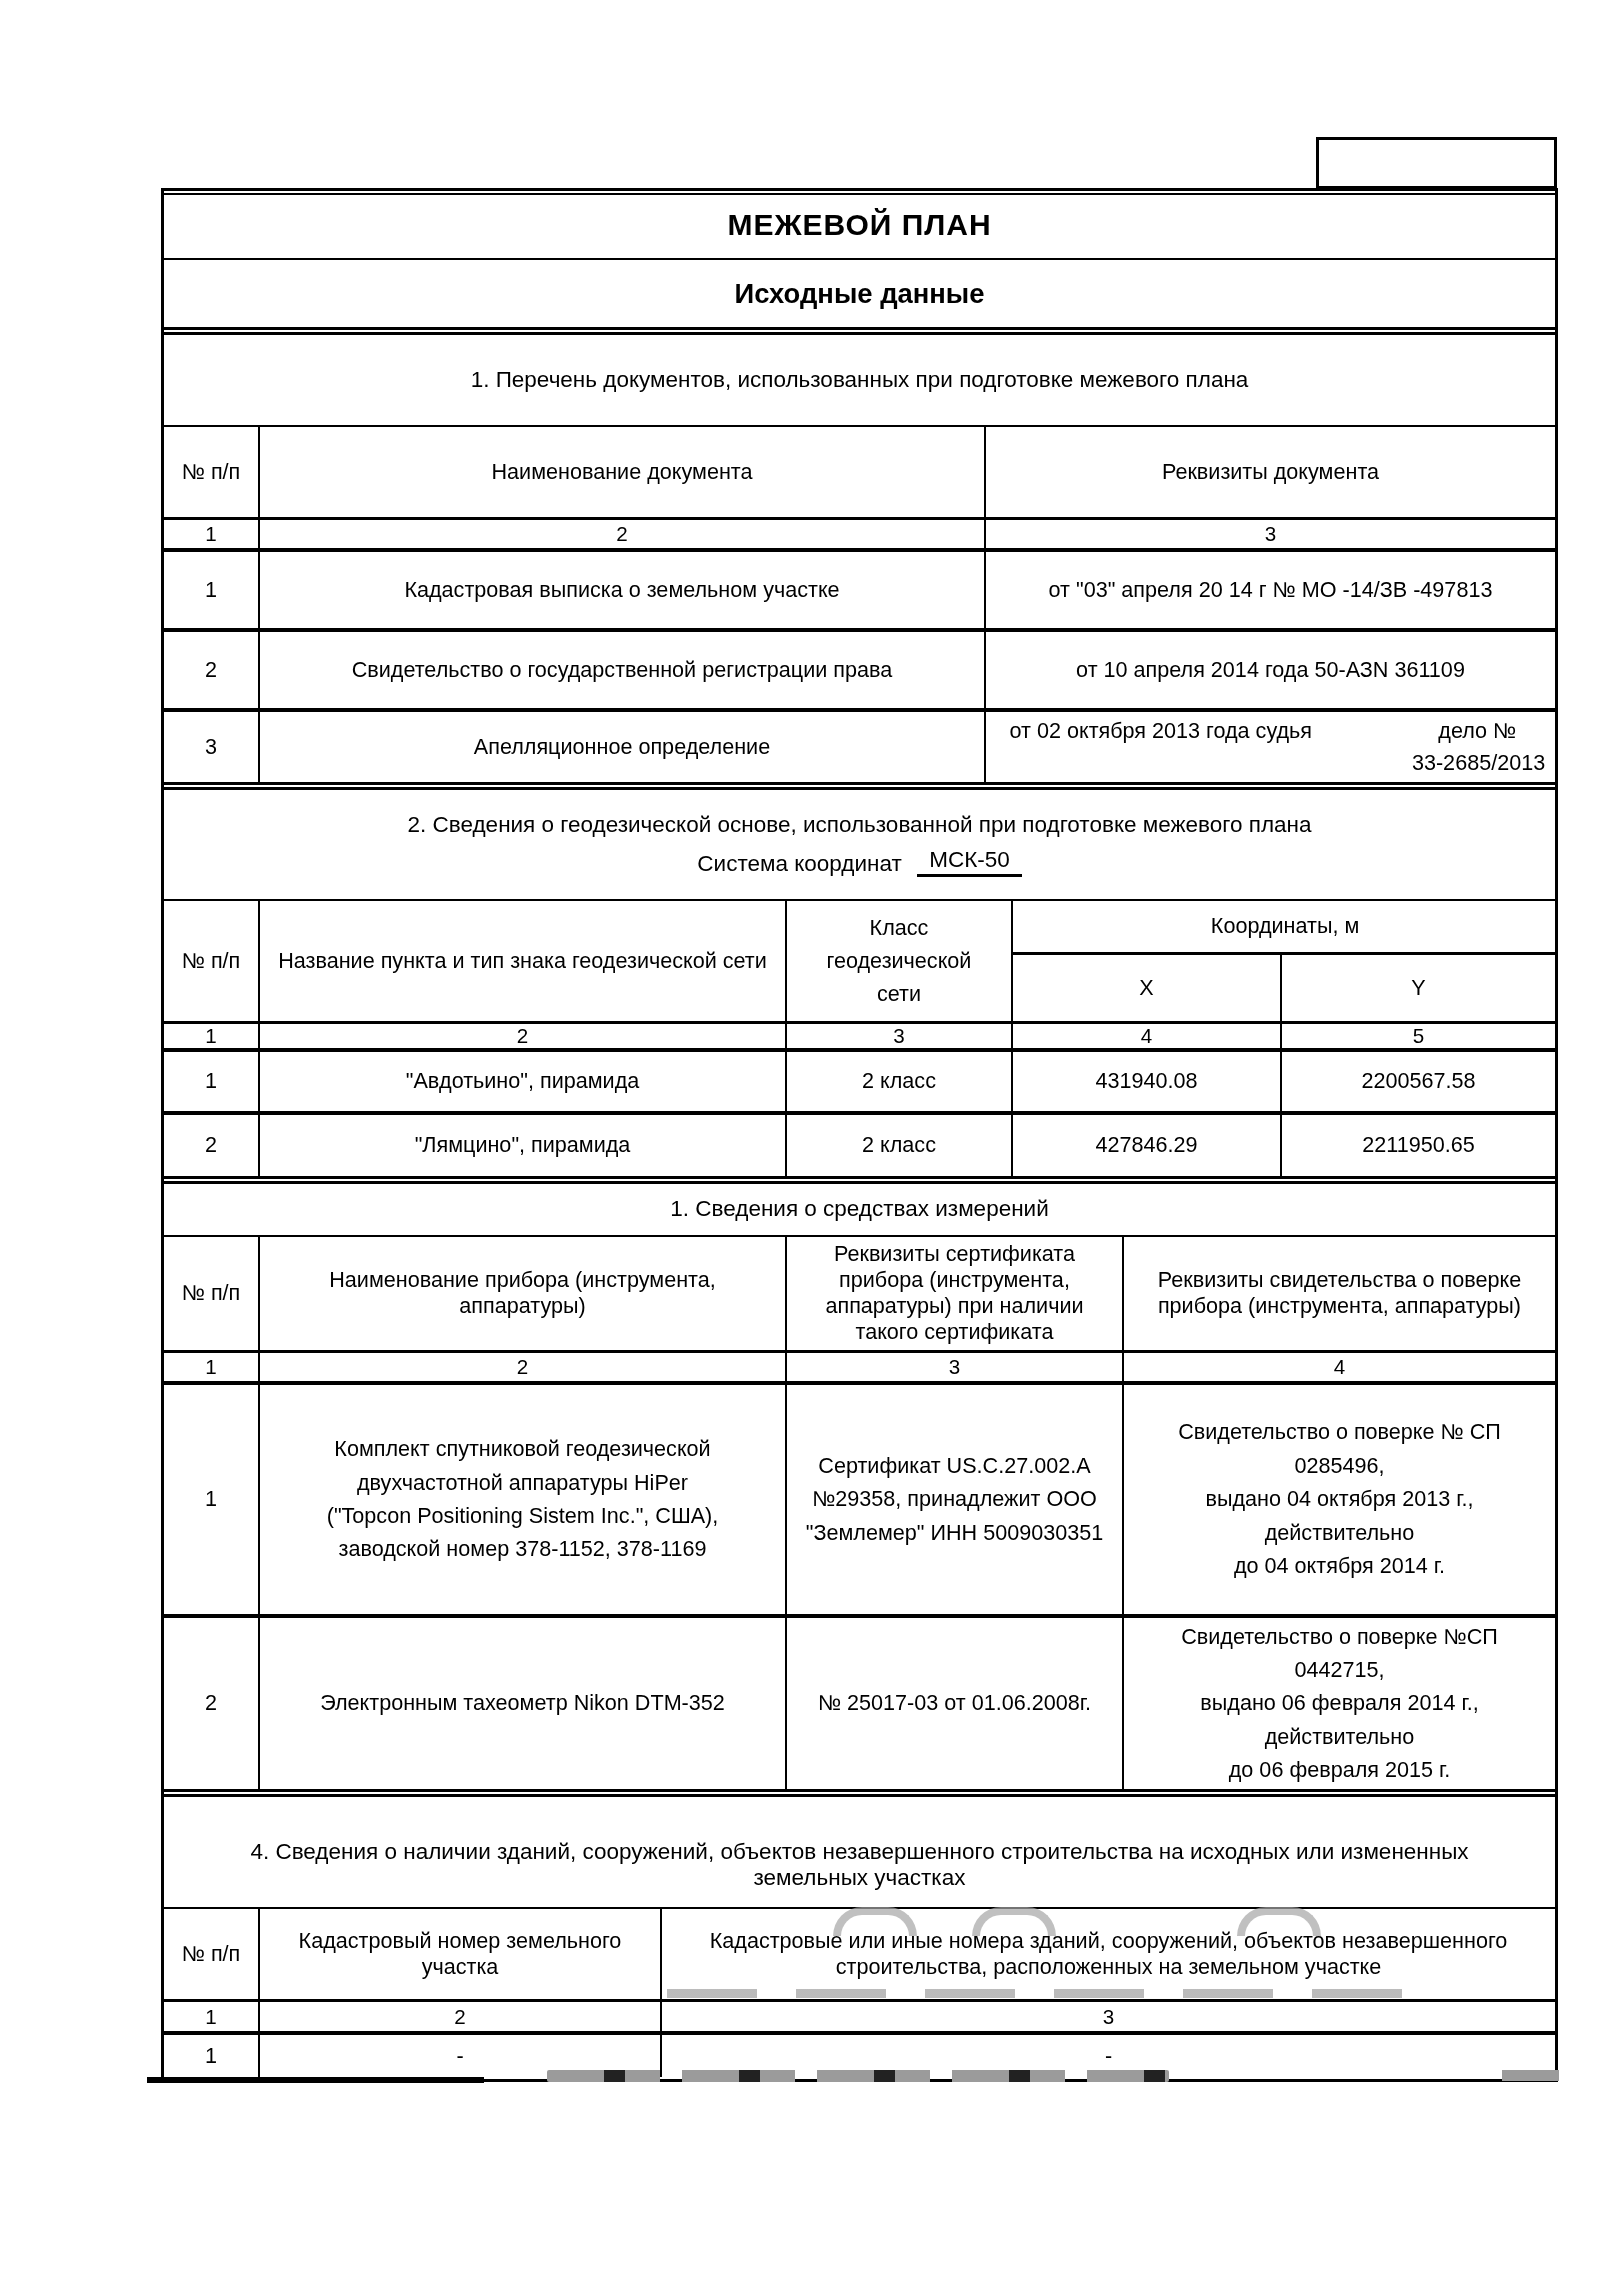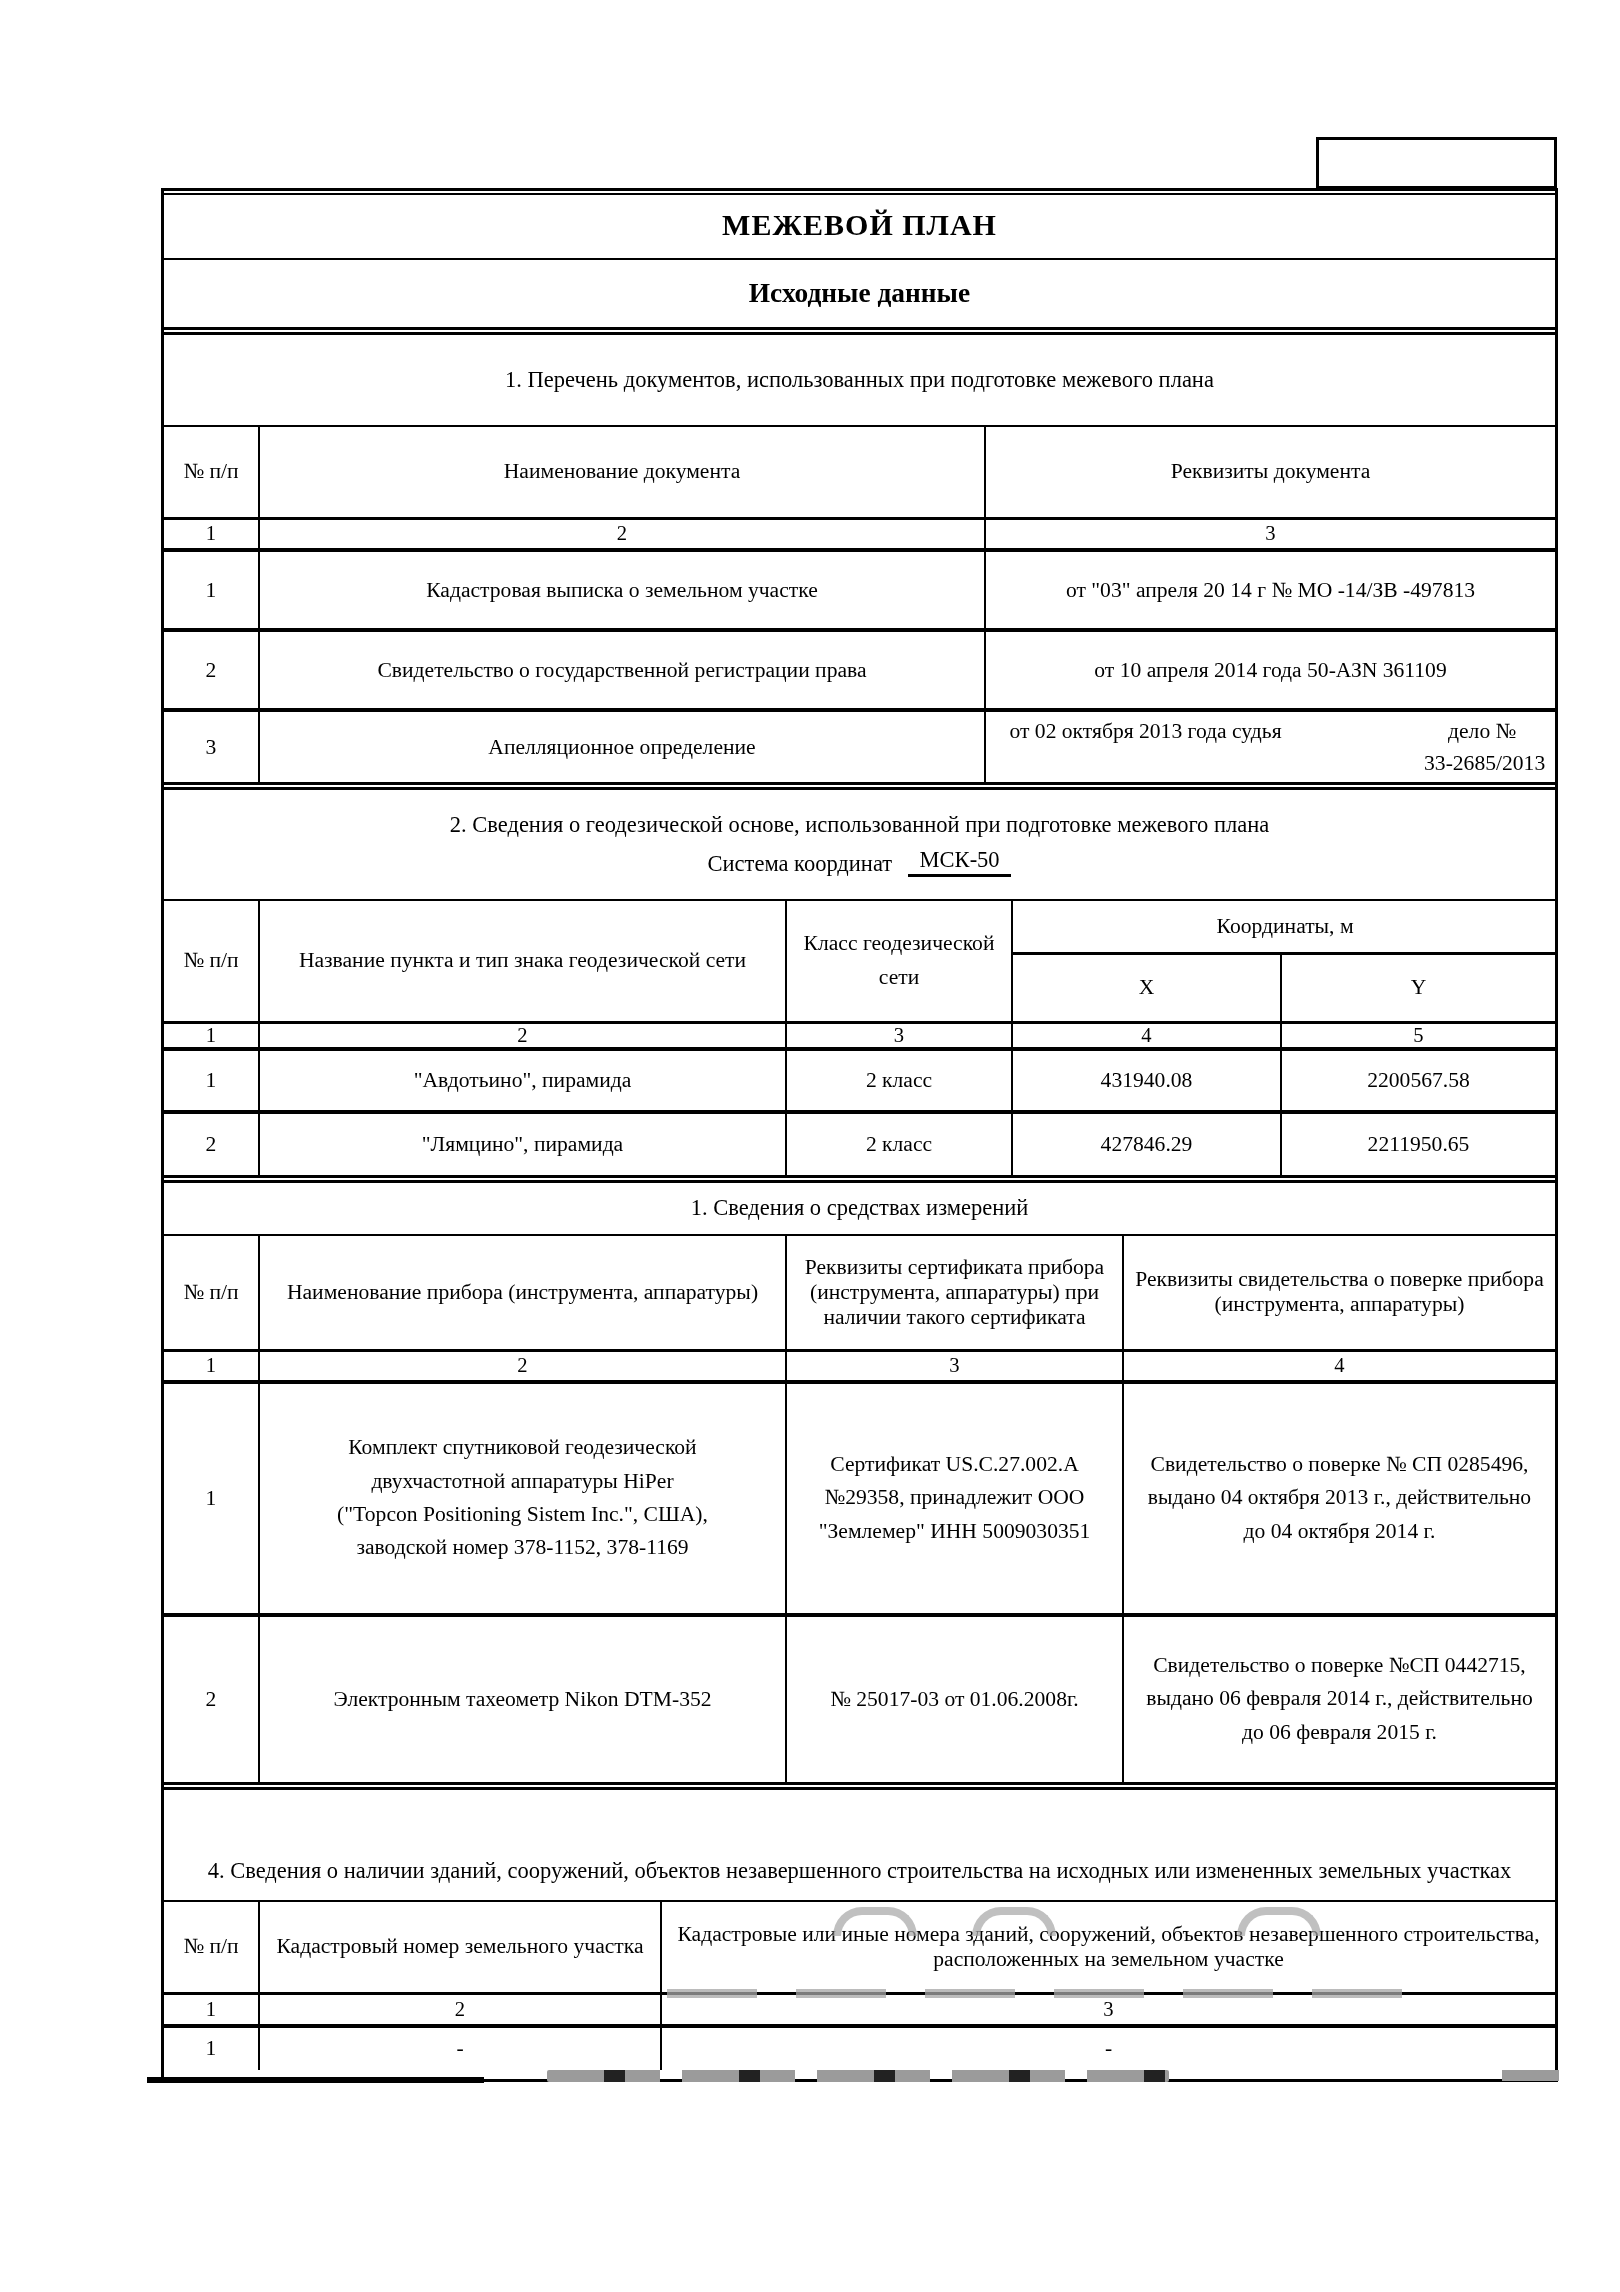--- a/index.html
+++ b/index.html
@@ -1,18 +1,18 @@
 <!DOCTYPE html>
 <html><head>
 <meta charset="utf-8">
 <style>
   html,body{margin:0;padding:0;background:#ffffff;}
   .page{
     position:relative;width:1620px;height:2293px;background:#fff;
-    font-family:Liberation Serif, serif;color:#000;
+    font-family:Liberation Sans, sans-serif;color:#000;
     overflow:hidden;
     border-radius:19px;
   }
   
   .corner-box{
     position:absolute;left:1316px;top:137px;width:241px;height:52px;
     border:3.9px solid #000;box-sizing:border-box;background:#fff;
   }
   
   .frame{

